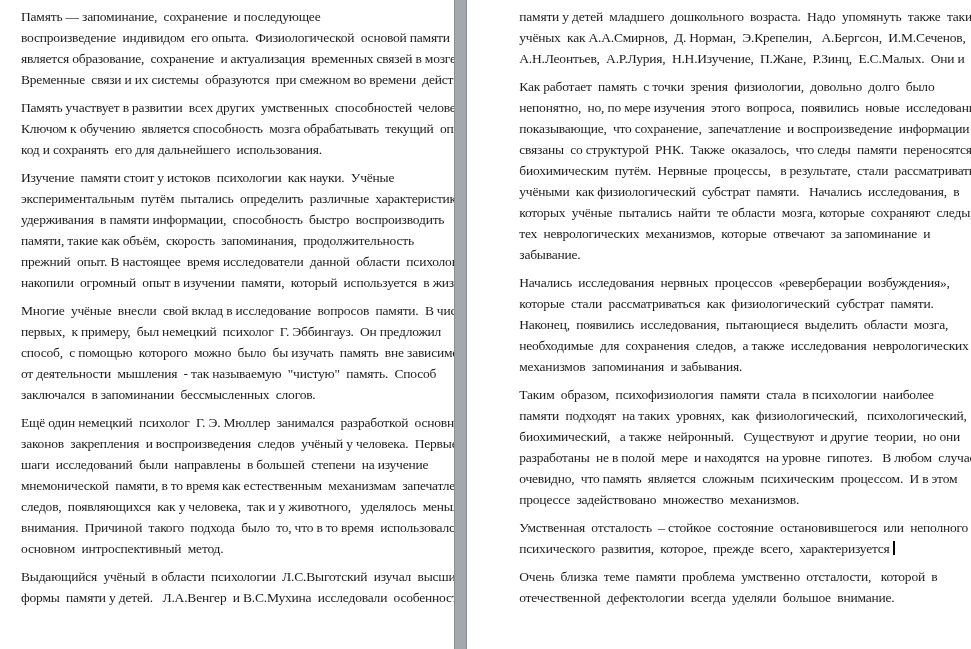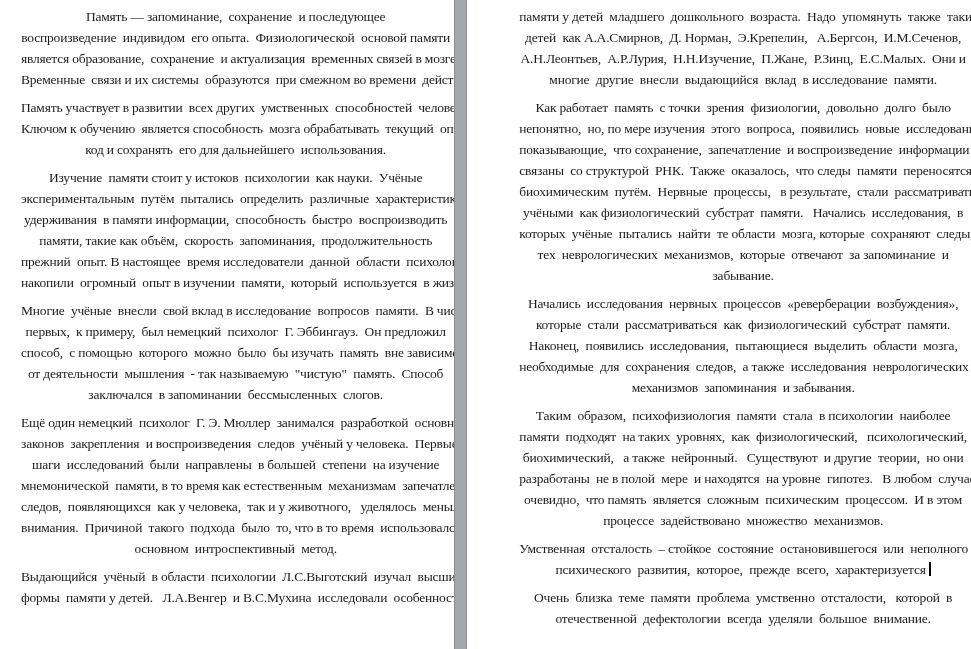--- a/index.html
+++ b/index.html
@@ -35,21 +35,20 @@
     box-sizing: border-box;
     flex: 0 0 auto;
   }
   .page-2 {
     flex: 1 1 auto;
     padding-left: 52px;
     padding-right: 4px;
   }
   .para {
     margin: 0 0 7px 0;
-    text-align: center;
   }
   .line {
     font-size: 13.5px;
     line-height: 21px;
     white-space: pre;
     letter-spacing: -0.2px;
   }
   .grammar {
     text-decoration: underline;
     text-decoration-style: wavy;
@@ -108,23 +107,22 @@
       </div>
       <div class="para">
         <div class="line"><span>Выдающийся  учёный  в области  психологии  Л.С.Выготский  изучал  высшие</span></div>
         <div class="line"><span>формы  памяти у детей.   Л.А.Венгер  и В.С.Мухина  исследовали  особенности</span></div>
       </div>
     </div>
   <div class="page-gap"></div>
   <div class="page page-2">
       <div class="para">
         <div class="line"><span>памяти у детей  младшего  дошкольного  возраста.  Надо  упомянуть  также  таких</span></div>
-        <div class="line"><span>детей  как А.А.Смирнов,  Д. Норман,  Э.Крепелин,   А.Бергсон,  И.М.Сеченов,</span></div>
+        <div class="line"><span>учёных  как А.А.Смирнов,  Д. Норман,  Э.Крепелин,   А.Бергсон,  И.М.Сеченов,</span></div>
         <div class="line"><span>А.Н.Леонтьев,  А.Р.Лурия,  Н.Н.Изучение,  П.Жане,  Р.Зинц,  Е.С.Малых.  Они и</span></div>
-        <div class="line"><span>многие  другие  внесли  выдающийся  вклад  в исследование  памяти.</span></div>
       </div>
       <div class="para">
         <div class="line"><span>Как работает  память  с точки  зрения  физиологии,  довольно  долго  было</span></div>
         <div class="line"><span>непонятно,  но, по мере изучения  этого  вопроса,  появились  новые  исследования,</span></div>
         <div class="line"><span>показывающие,  что сохранение,  запечатление  и воспроизведение  информации</span></div>
         <div class="line"><span>связаны  со структурой  РНК.  Также  оказалось,  что следы  памяти  переносятся</span></div>
         <div class="line"><span>биохимическим  путём.  Нервные  процессы,   в результате,  стали  рассматриваться</span></div>
         <div class="line"><span>учёными  как физиологический  субстрат  памяти.   Начались  исследования,  в</span></div>
         <div class="line"><span>которых  учёные  пытались  найти  те области  мозга, которые  сохраняют  следы,  и</span></div>
         <div class="line"><span>тех  неврологических  механизмов,  которые  отвечают  за запоминание  и</span></div>

